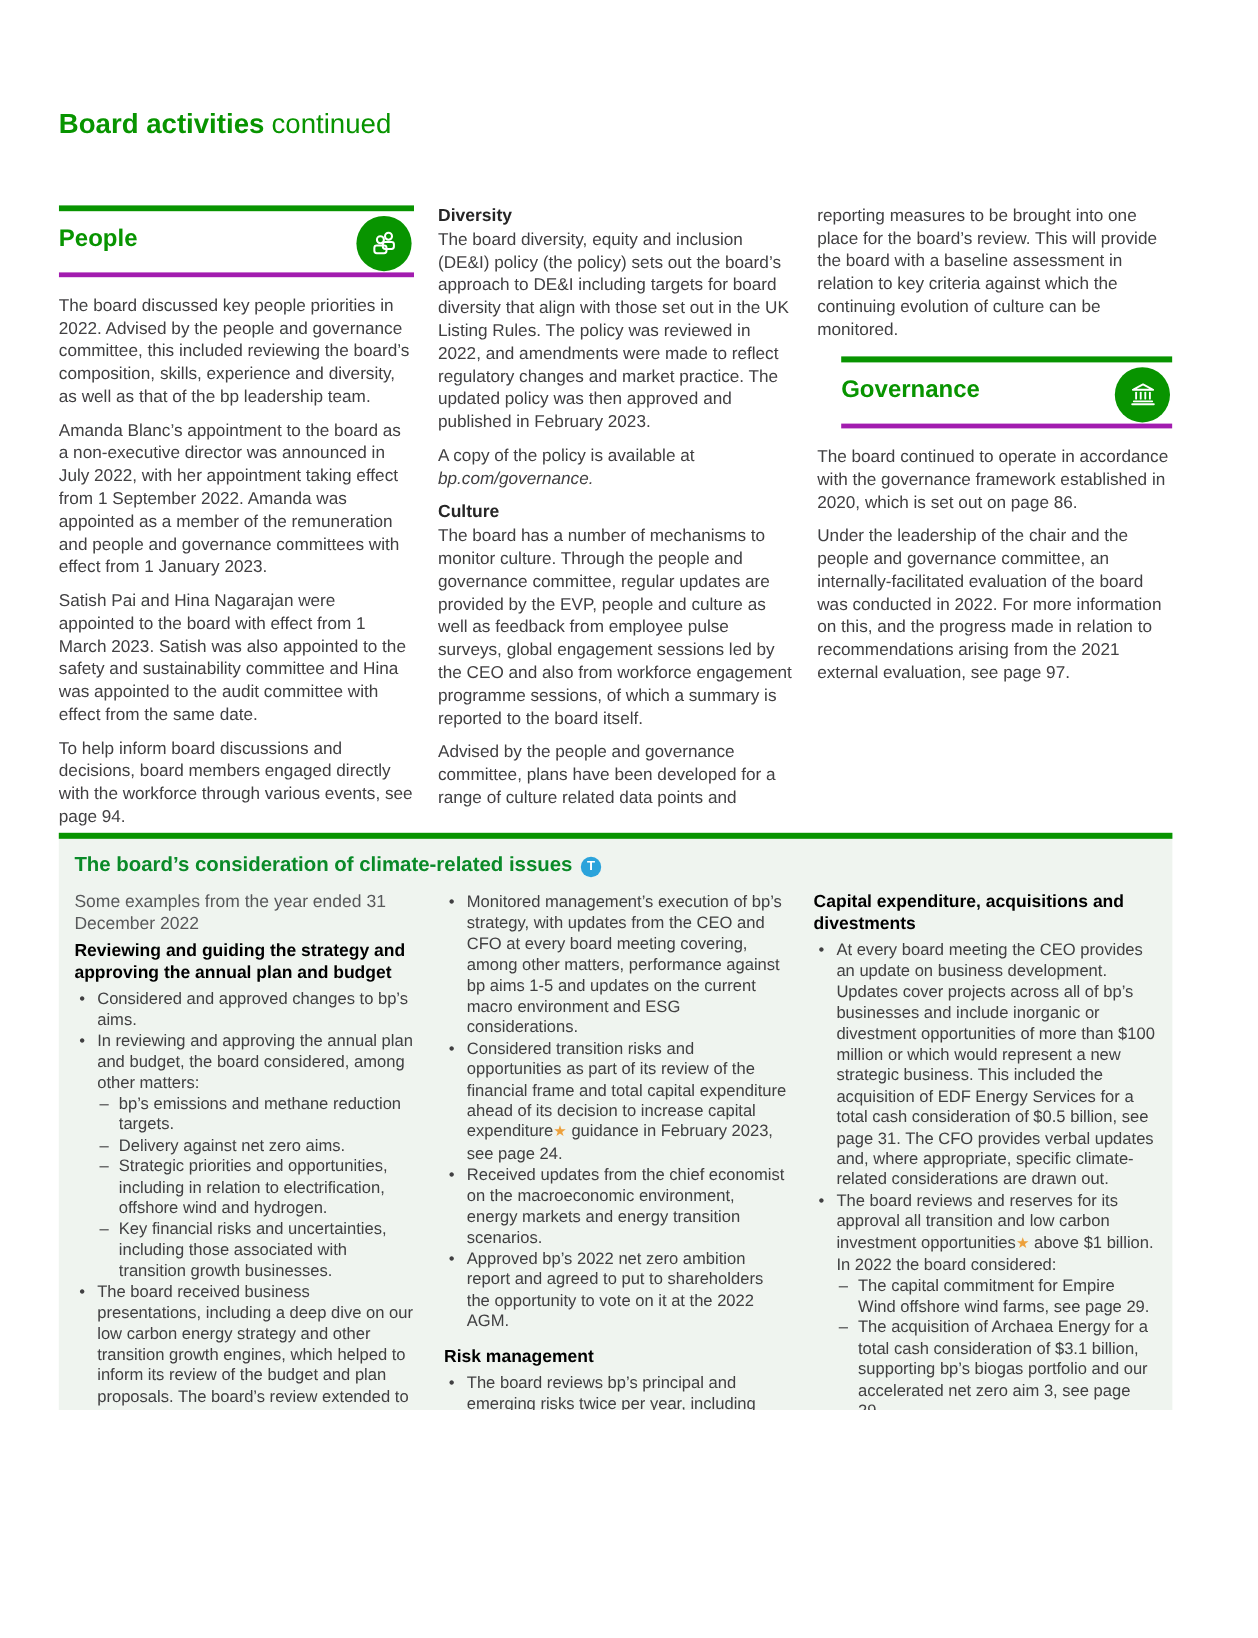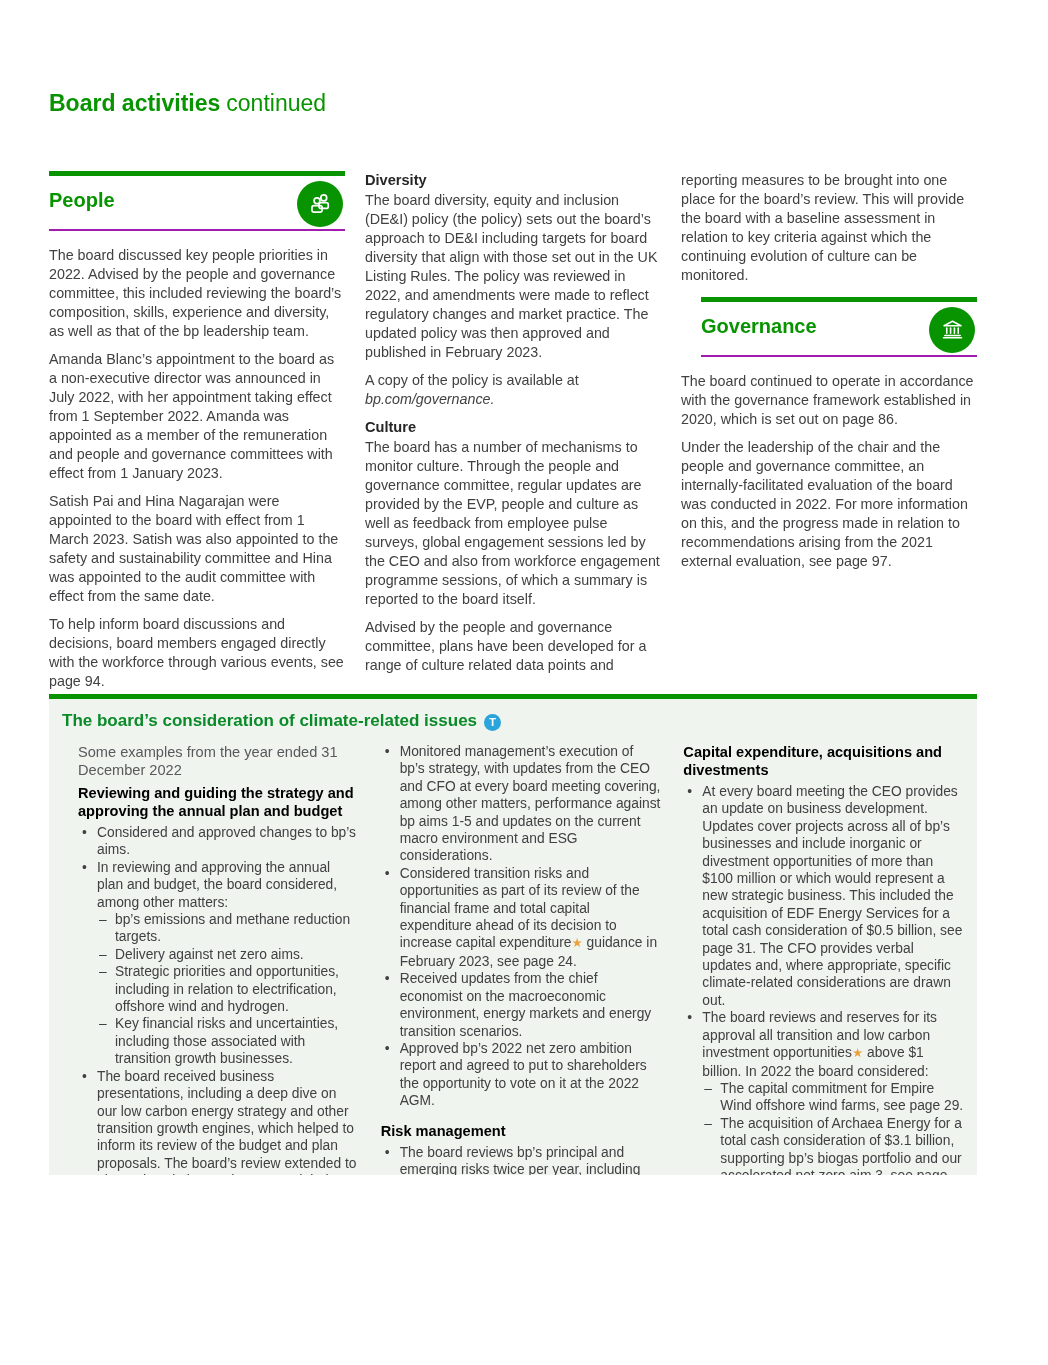--- a/index.html
+++ b/index.html
@@ -25,21 +25,21 @@
   .top-cols { margin-top: 54px; height: 523px; overflow: hidden; }
 
   
   .top-cols p { margin: 0 0 9px 0; font-size: 14.3px; line-height: 19px; color: #414042; }
   h3.sub { margin: 0 0 1px 0; font-size: 14.6px; line-height: 19px; color: #262626; font-weight: bold; }
   .em-link { font-style: italic; }
 
   
   .sec-head {
     border-top: 5px solid #089400;
-    border-bottom: 2px solid #a21caf;
+    border-bottom: 4px solid #a21caf;
     height: 60px;
     display: flex;
     align-items: center;
     justify-content: space-between;
     padding: 0 2px 4px 0;
     margin-bottom: 15px;
   }
   .sec-head h2 { margin: 0; font-size: 20px; color: #089400; font-weight: bold; }
   .circle-icon {
     width: 46px; height: 46px; border-radius: 50%;
@@ -60,21 +60,21 @@
     overflow: hidden;
   }
   .box-title-row { display: flex; align-items: flex-end; gap: 7px; margin: 2px 0 12px 0; }
   .box-title { margin: 0; font-size: 17px; color: #0A8A28; font-weight: bold; }
   .tcfd-badge {
     width: 17px; height: 17px; border-radius: 50%;
     background: #2BA3DB; color: #ffffff;
     font-size: 11px; font-weight: bold; line-height: 17px;
     text-align: center; display: inline-block; flex: 0 0 auto;
   }
-  .box-cols { gap: 22px; margin-left: 16px; }
+  .box-cols { gap: 22px; }
   .box-cols .col { font-size: 13.8px; line-height: 17.4px; }
   .box-intro { margin: 0 0 5px 0; font-size: 14.6px; line-height: 18px; color: #58595B; }
   h4.box-sub { margin: 0 0 4px 0; font-size: 14.6px; line-height: 18px; color: #000000; font-weight: bold; }
   h4.box-sub.gap-above { margin-top: 12px; }
   .li { position: relative; padding-left: 19px; margin: 0; color: #414042; }
   .li::before { content: "\2022"; position: absolute; left: 4px; top: 0; color: #414042; }
   .li-sub { position: relative; padding-left: 37px; margin: 0; color: #414042; }
   .li-sub::before { content: "\2013"; position: absolute; left: 21px; top: 0; color: #414042; }
   .star { color: #EDA13C; font-size: 12.5px; }
 

